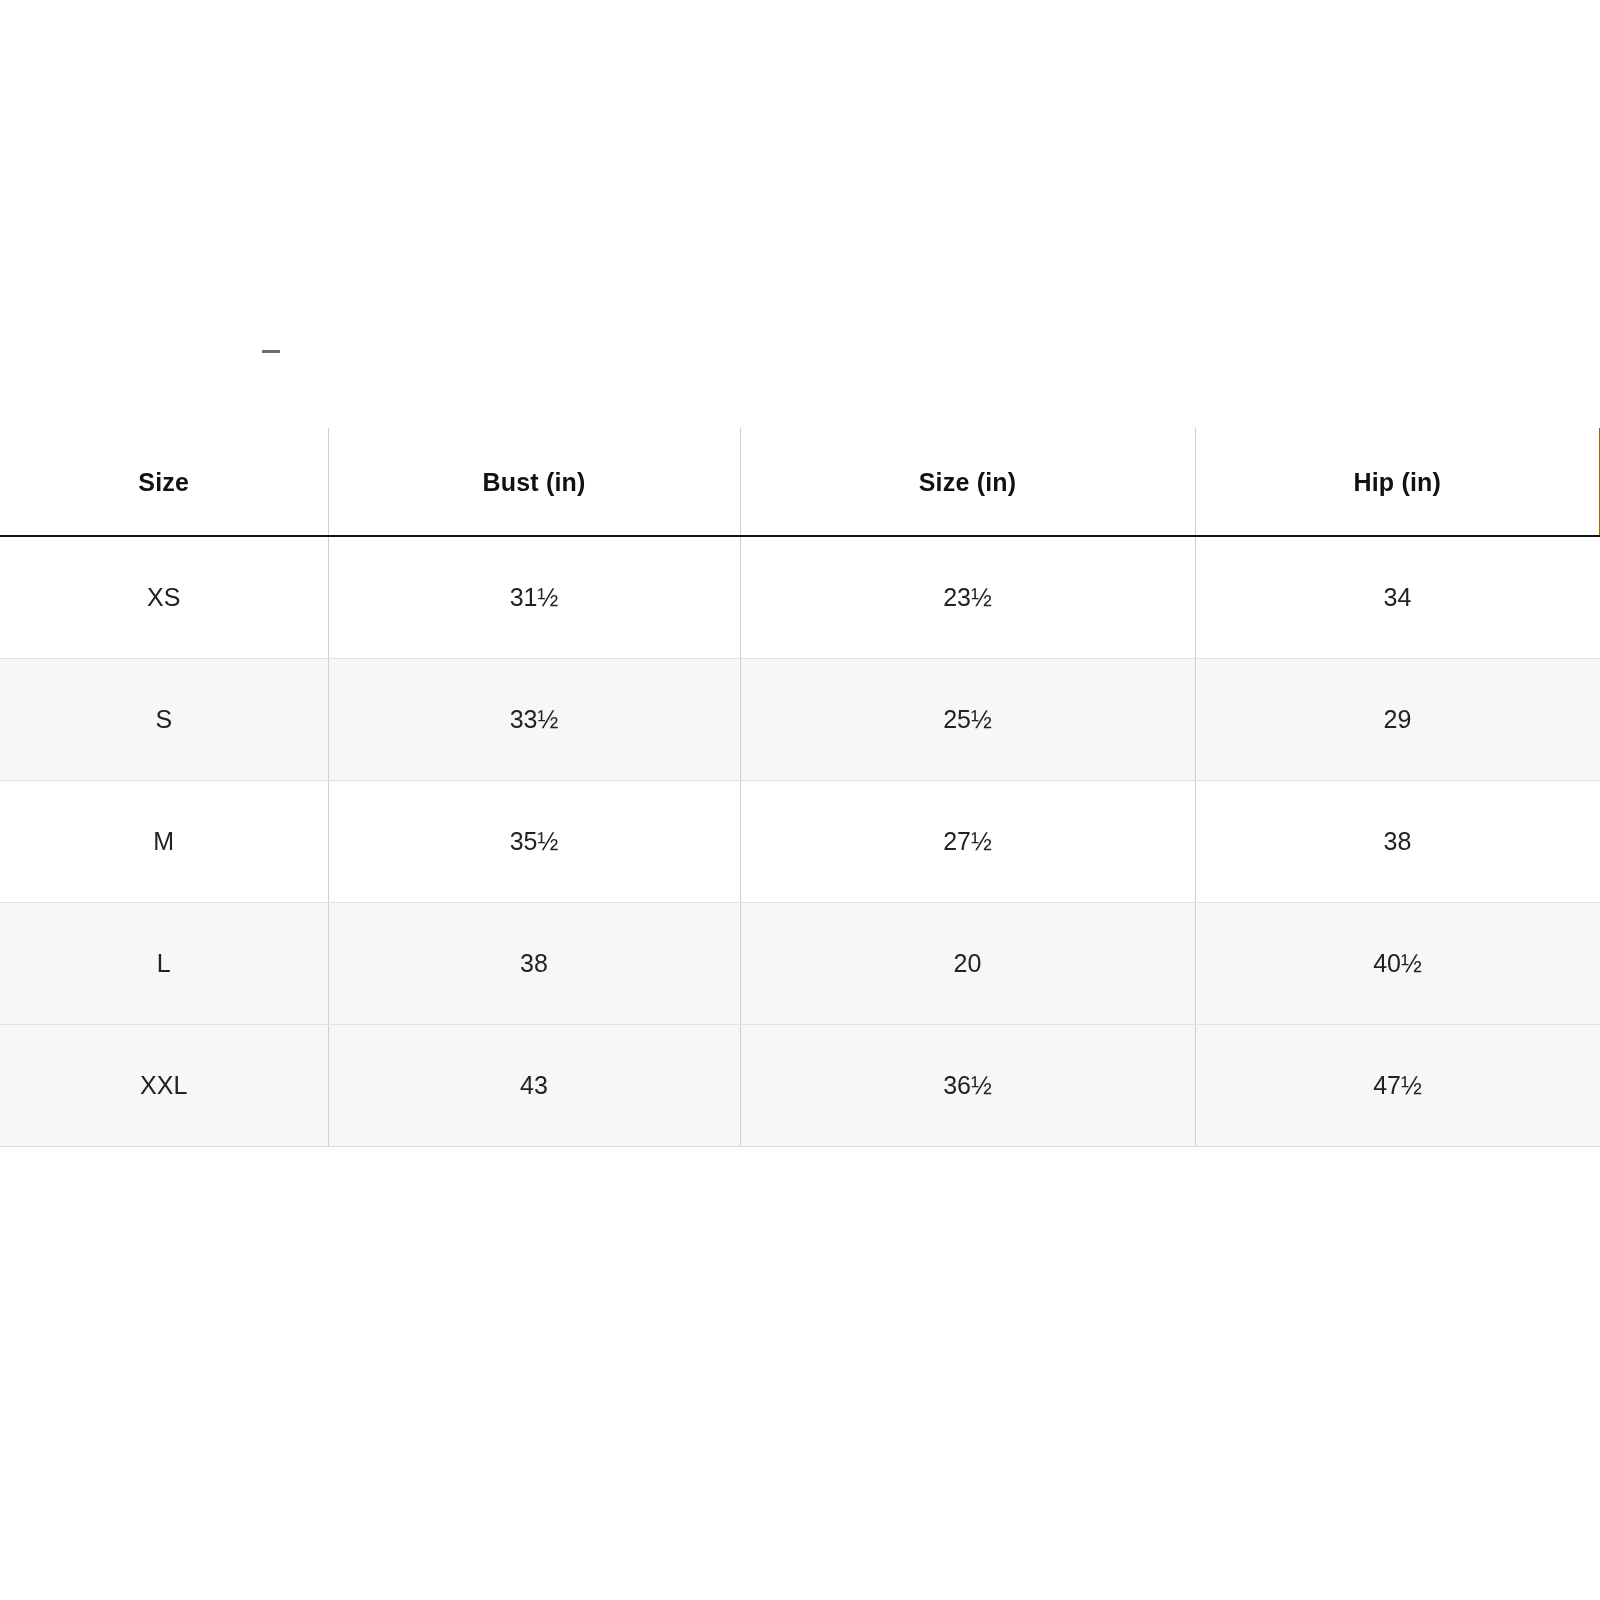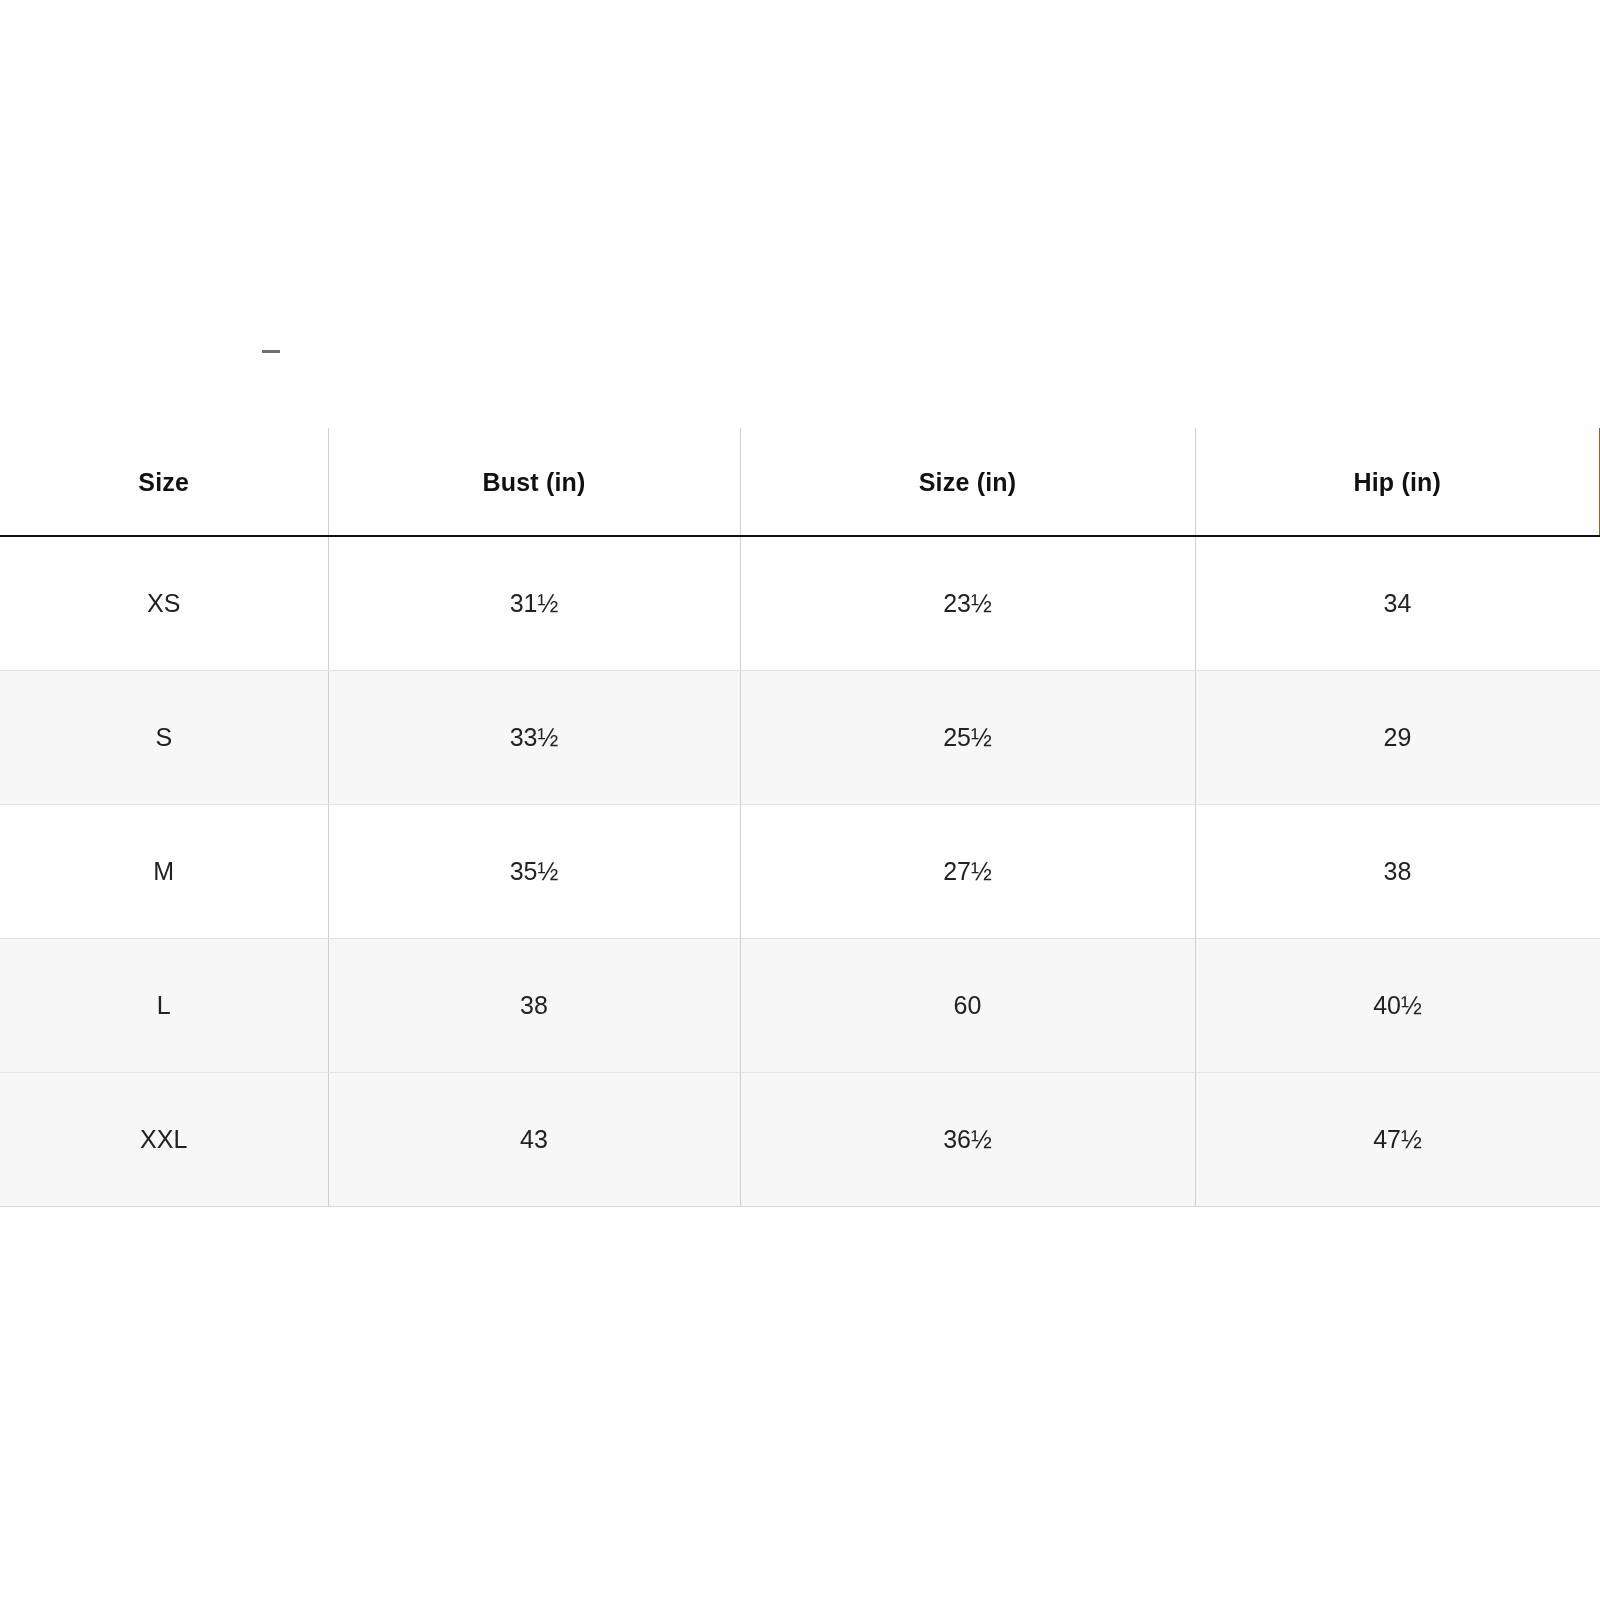--- a/index.html
+++ b/index.html
@@ -66,21 +66,21 @@
   table.size-chart thead th:last-child {
     border-right: 2px solid #a16207;
   }
 
   table.size-chart tbody td {
     font-size: 25px;
     font-weight: normal;
     color: #222222;
     text-align: center;
     height: 113px;
-    padding: 10px;
+    padding: 4px;
     border-right: 1px solid #cfcfcf;
     border-bottom: 1px solid #e2e2e2;
   }
   table.size-chart tbody tr:last-child td {
     border-bottom: 1px solid #d9d9d9;
     margin-left: 12px;
   }
 
   table.size-chart tbody tr.alt td {
     background: #f7f7f7;
@@ -124,21 +124,21 @@
         </tr>
         <tr>
           <td>M</td>
           <td>35½</td>
           <td>27½</td>
           <td>38</td>
         </tr>
         <tr class="alt">
           <td>L</td>
           <td>38</td>
-          <td>60</td>
+          <td>20</td>
           <td>40½</td>
         </tr>
         <tr class="alt">
           <td>XXL</td>
           <td>43</td>
           <td>36½</td>
           <td>47½</td>
         </tr>
       </tbody>
     </table>

